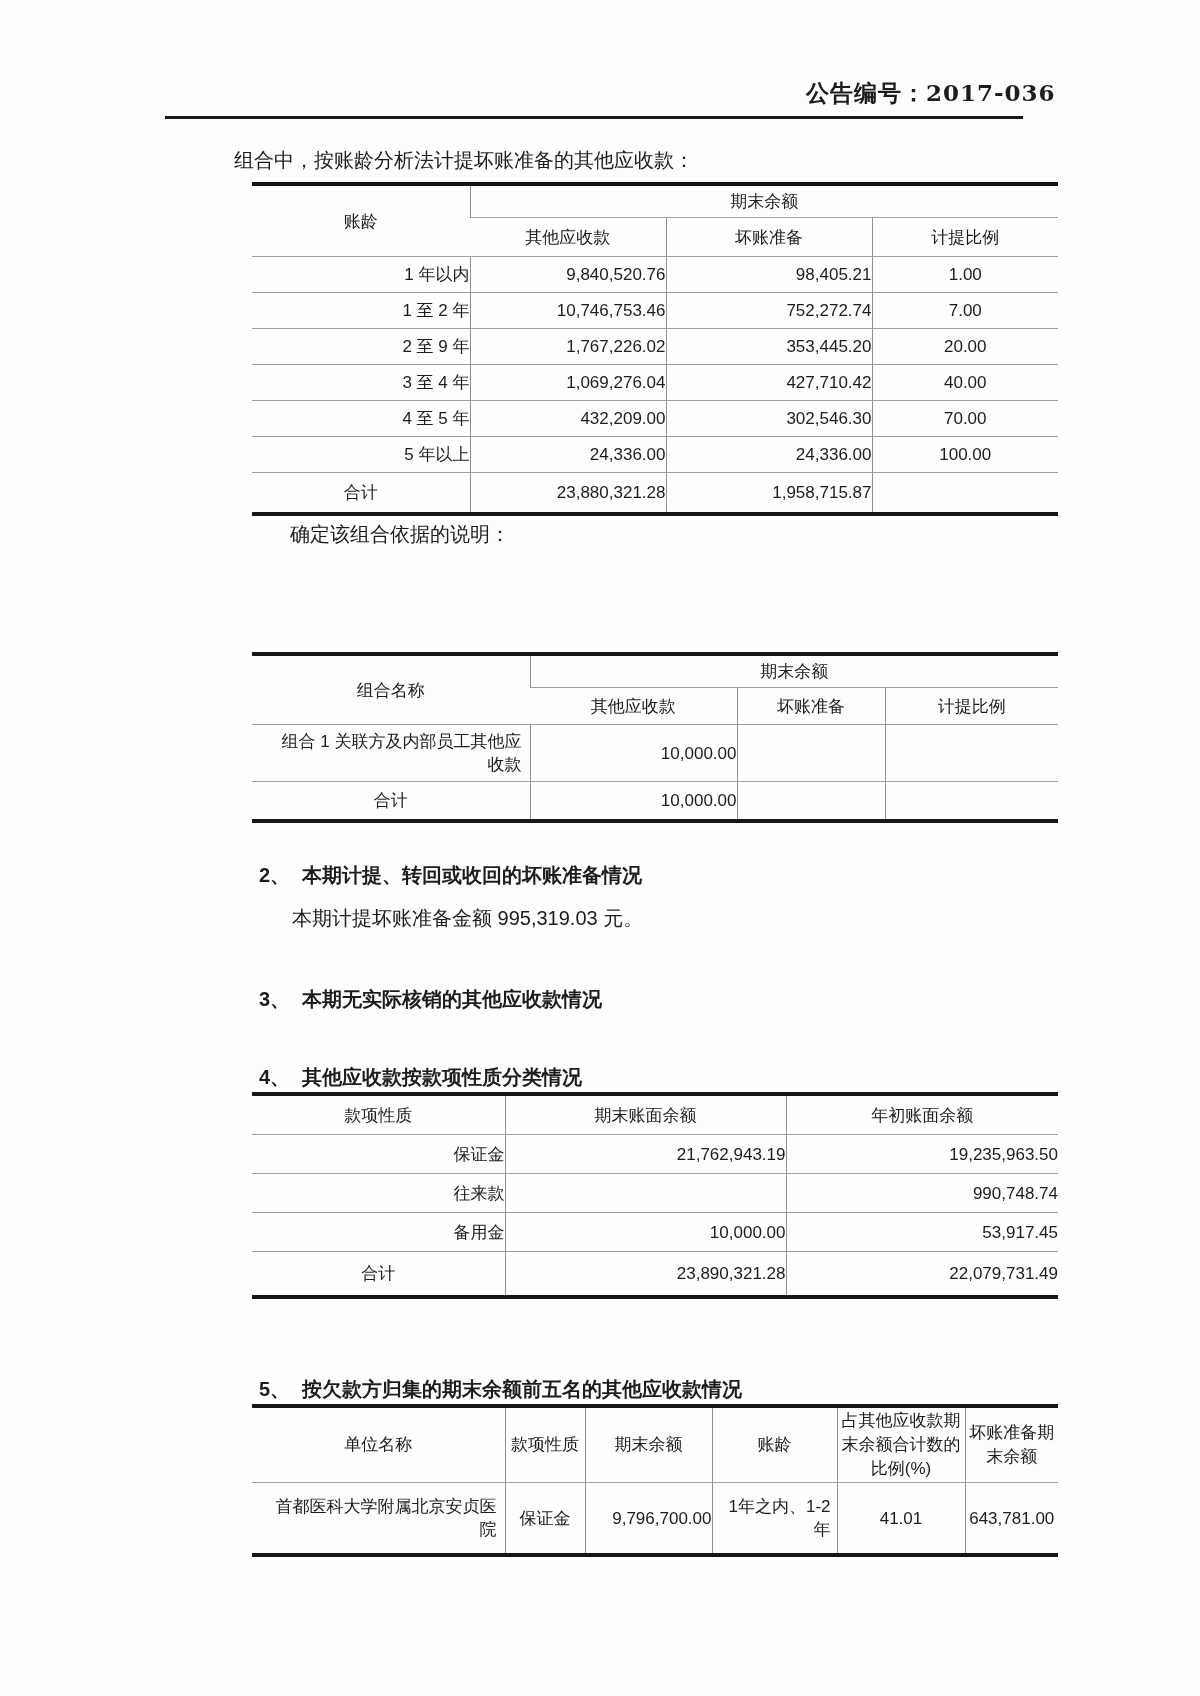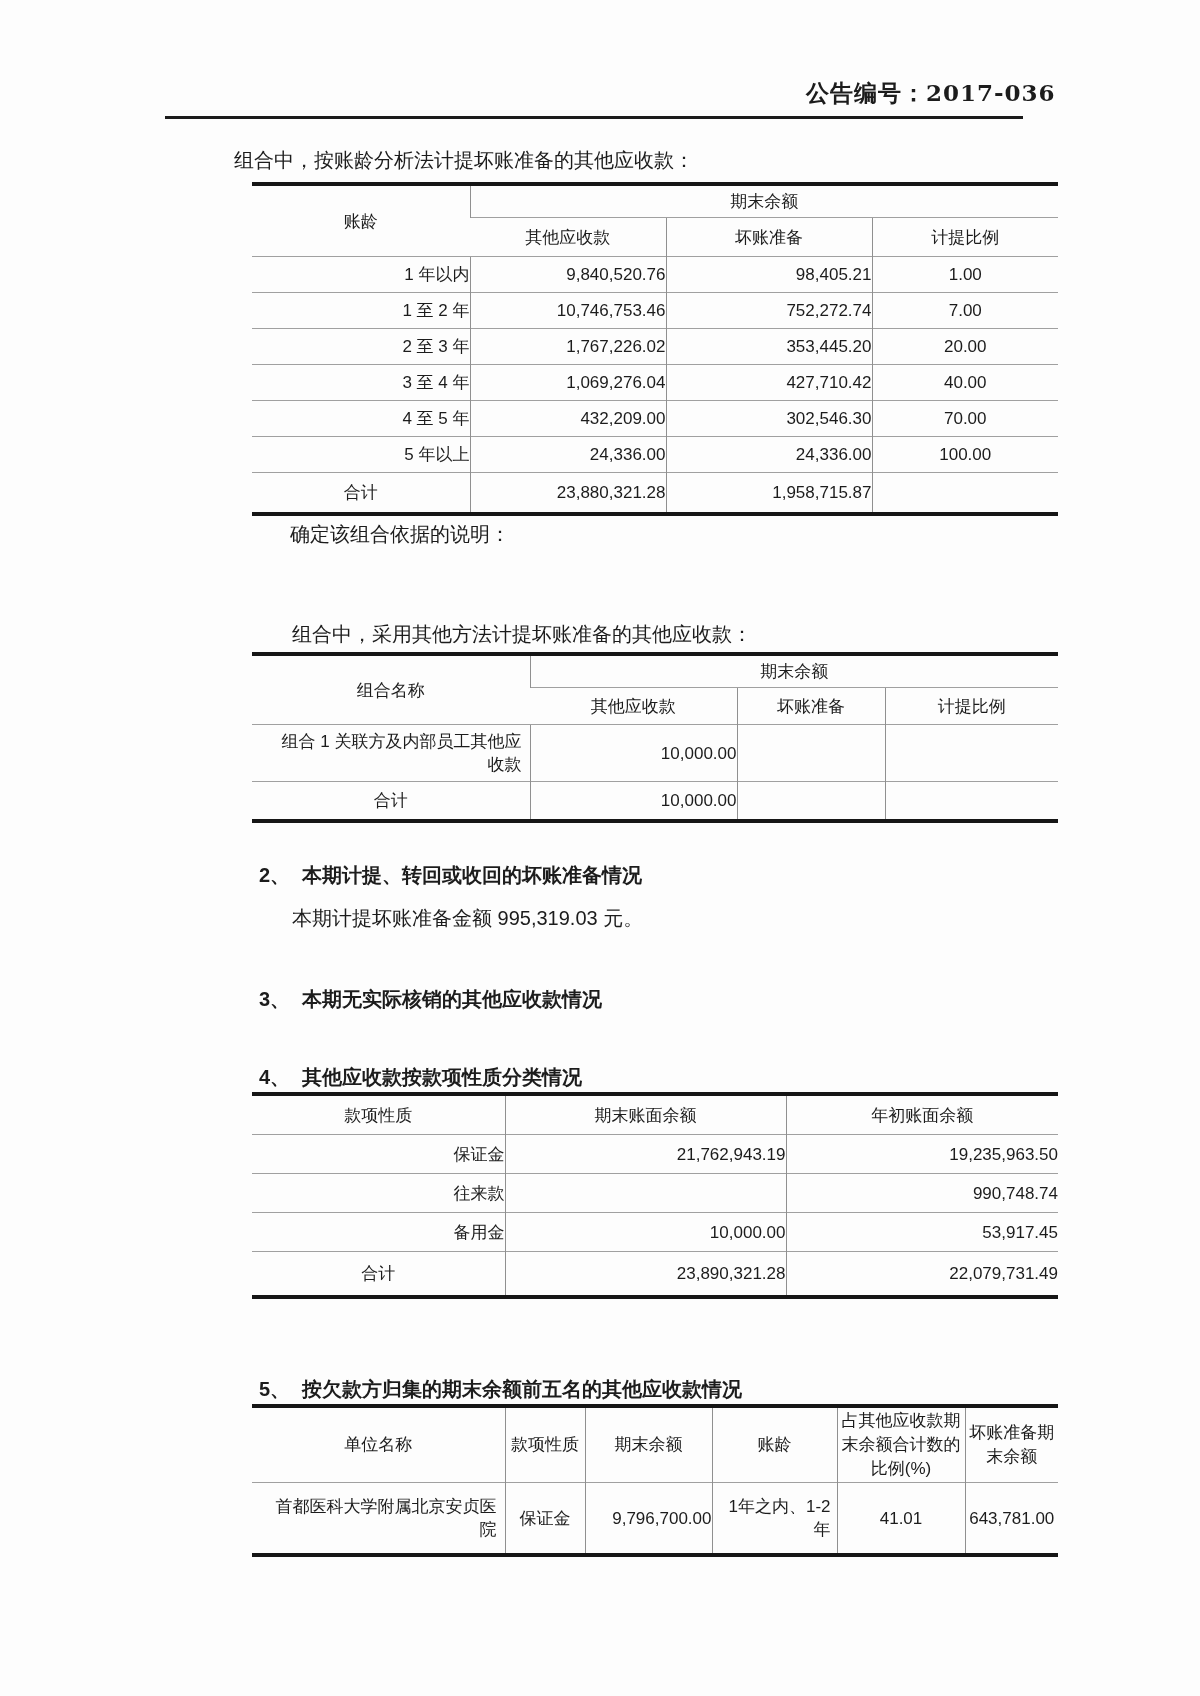--- a/index.html
+++ b/index.html
@@ -106,21 +106,21 @@
       <td class="num">98,405.21</td>
       <td class="ctr">1.00</td>
     </tr>
     <tr class="dr">
       <td class="lbl">1 至 2 年</td>
       <td class="num">10,746,753.46</td>
       <td class="num">752,272.74</td>
       <td class="ctr">7.00</td>
     </tr>
     <tr class="dr">
-      <td class="lbl">2 至 3 年</td>
+      <td class="lbl">2 至 9 年</td>
       <td class="num">1,767,226.02</td>
       <td class="num">353,445.20</td>
       <td class="ctr">20.00</td>
     </tr>
     <tr class="dr">
       <td class="lbl">3 至 4 年</td>
       <td class="num">1,069,276.04</td>
       <td class="num">427,710.42</td>
       <td class="ctr">40.00</td>
     </tr>
@@ -139,21 +139,20 @@
     <tr class="tr-total">
       <td class="ctr">合计</td>
       <td class="num">23,880,321.28</td>
       <td class="num">1,958,715.87</td>
       <td class="ctr"></td>
     </tr>
   </tbody>
     </table>
 
   <div class="para note-para">确定该组合依据的说明：</div>
-  <div class="para para2">组合中，采用其他方法计提坏账准备的其他应收款：</div>
 
   <table class="tbl t2">
     <colgroup>
         <col style="width:278px">
         <col style="width:207px">
         <col style="width:148px">
         <col style="width:173px">
       </colgroup>
     <tbody>
         <tr class="h1">

